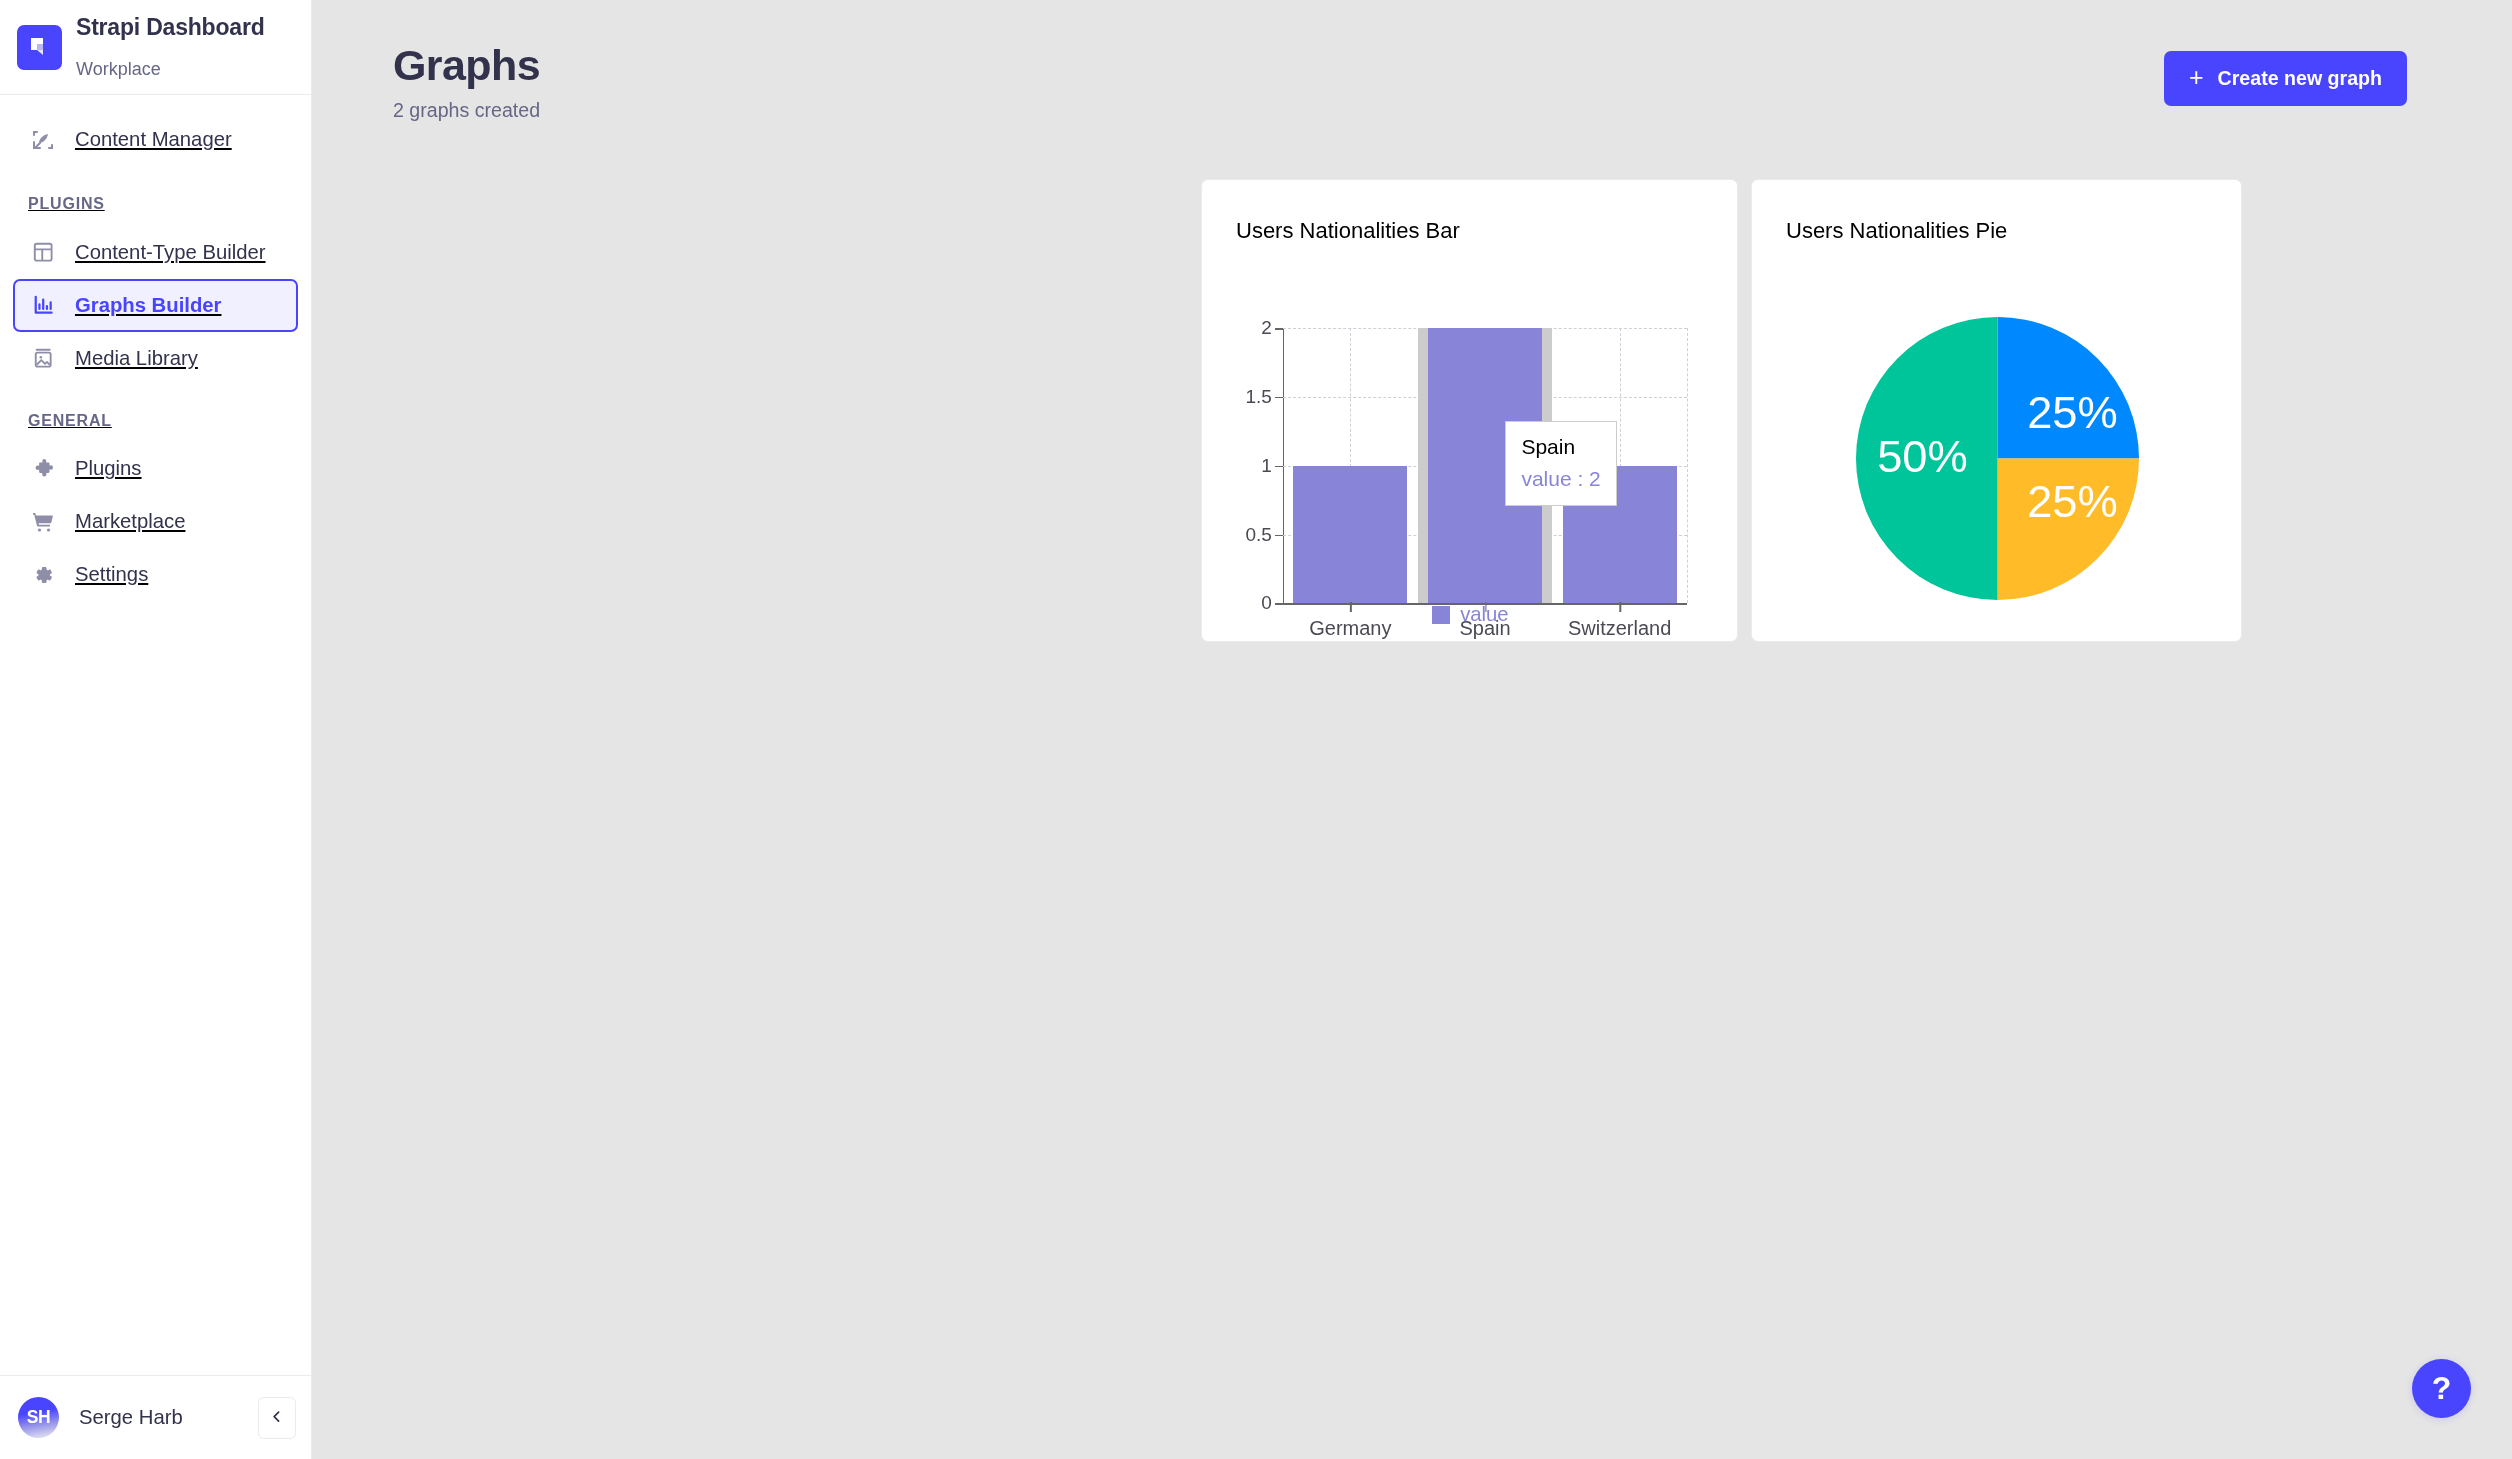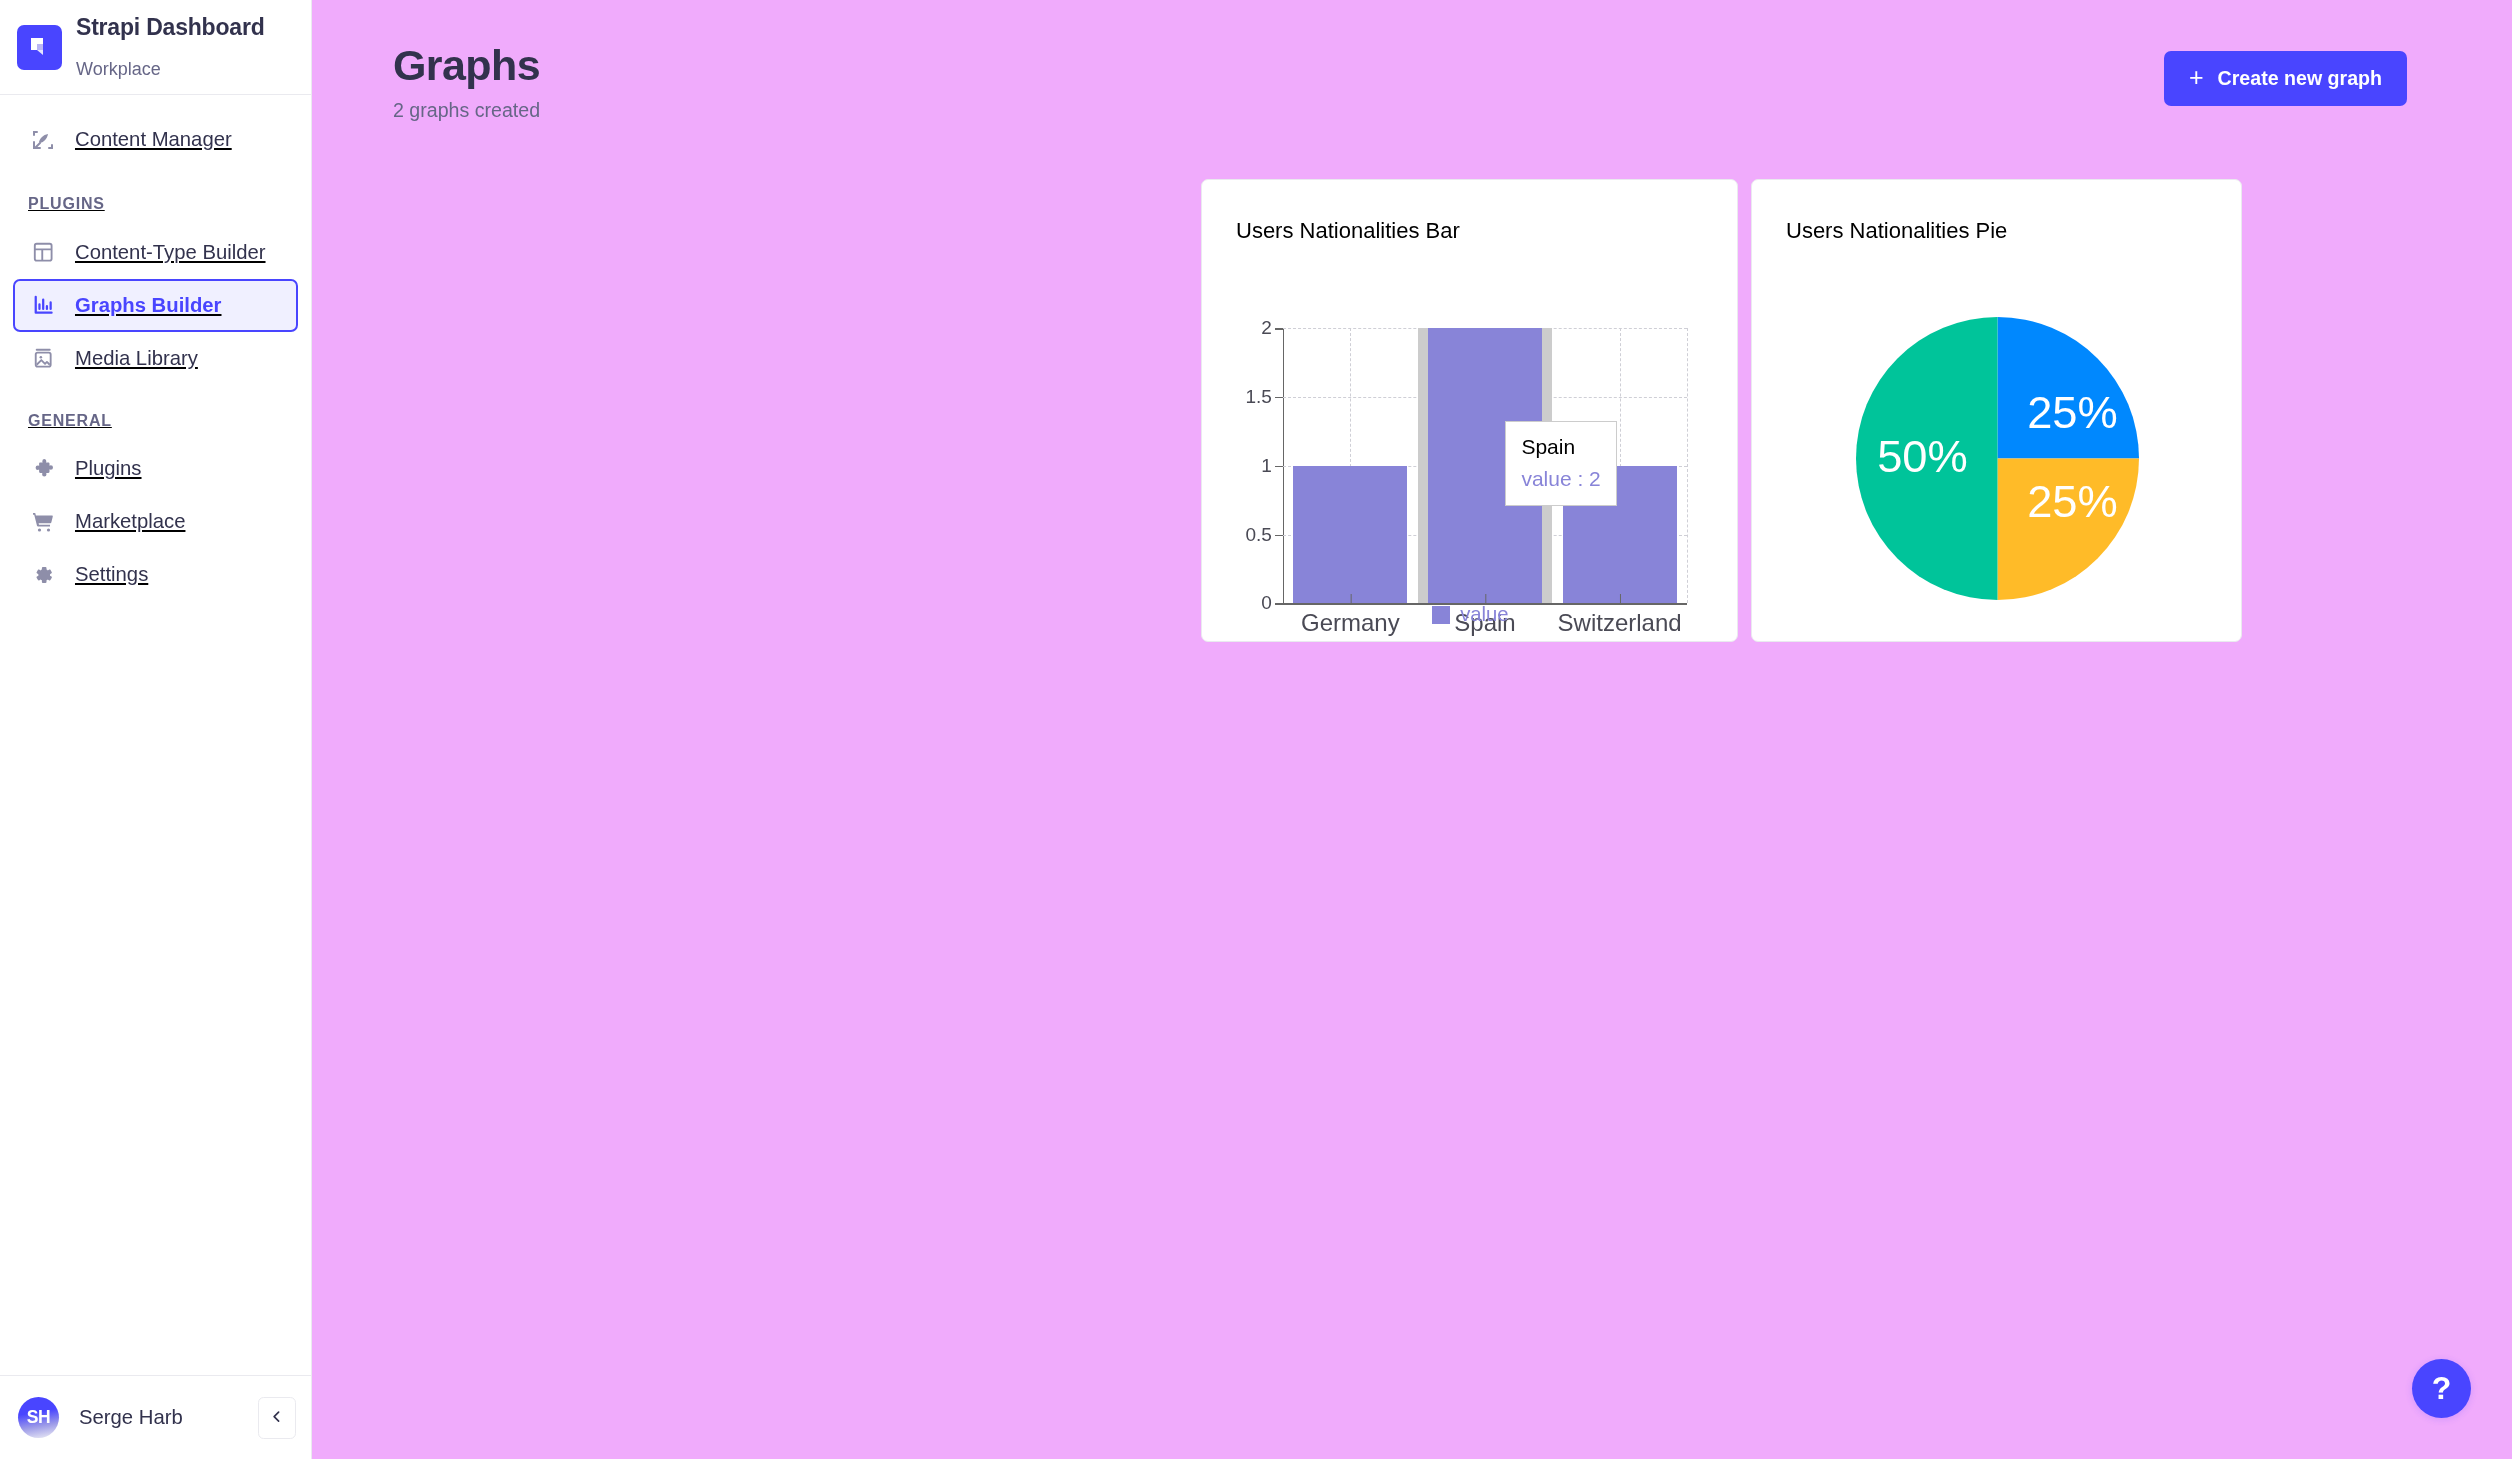--- a/index.html
+++ b/index.html
@@ -81,21 +81,21 @@
   .user-name { font-size: 20.3px; color: #32324d; flex: 1; }
   .collapse-btn {
     width: 38px; height: 42px;
     border: 1.4px solid #eaeaef; border-radius: 5.6px;
     background: #fff;
     display: flex; align-items: center; justify-content: center;
     cursor: pointer;
   }
 
   
-  .main { flex: 1; position: relative; background: #f0abfc; height: 1459px; }
+  .main { flex: 1; position: relative; background: #e5e5e5; height: 1459px; }
   .page-head {
     display: flex; align-items: flex-start; justify-content: space-between;
     padding: 43px 105px 0 81px;
   }
   .page-title { font-size: 43px; font-weight: bold; color: #32324d; line-height: 1.05; letter-spacing: -0.6px;}
   .page-sub { font-size: 19.6px; color: #666687; margin-top: 11.2px; }
   .create-btn {
     background: #4945ff; color: #fff;
     border: none; border-radius: 7px;
     height: 55px; padding: 0 25px;
@@ -155,22 +155,22 @@
     font-size: 19px; color: #4a4a55;
     padding-right: 11.2px; white-space: nowrap;
   }
   .ytick::after {
     content: ""; position: absolute; right: 0; top: 50%;
     width: 8.4px; height: 1.4px; background: #666;
   }
   .xtick {
     position: absolute; top: 100%;
     transform: translateX(-50%);
-    font-size: 24px; color: #4a4a55;
-    margin-top: 6px; white-space: nowrap;
+    font-size: 20px; color: #4a4a55;
+    margin-top: 14px; white-space: nowrap;
   }
   .xtick::before {
     content: ""; position: absolute; left: 50%; top: -15.4px;
     width: 1.4px; height: 9.8px; background: #666;
   }
   .bar {
     position: absolute; bottom: 0;
     background: #8884d8;
   }
   .hover-band {

